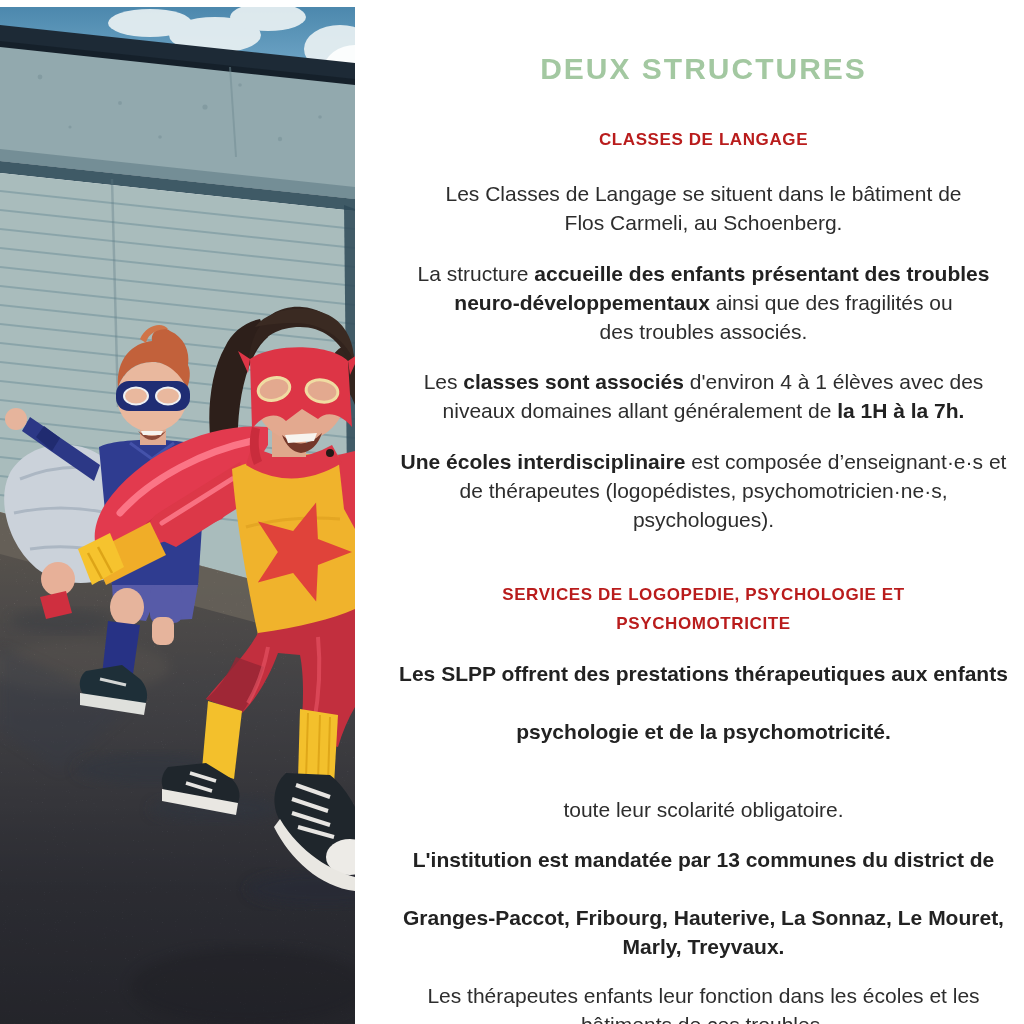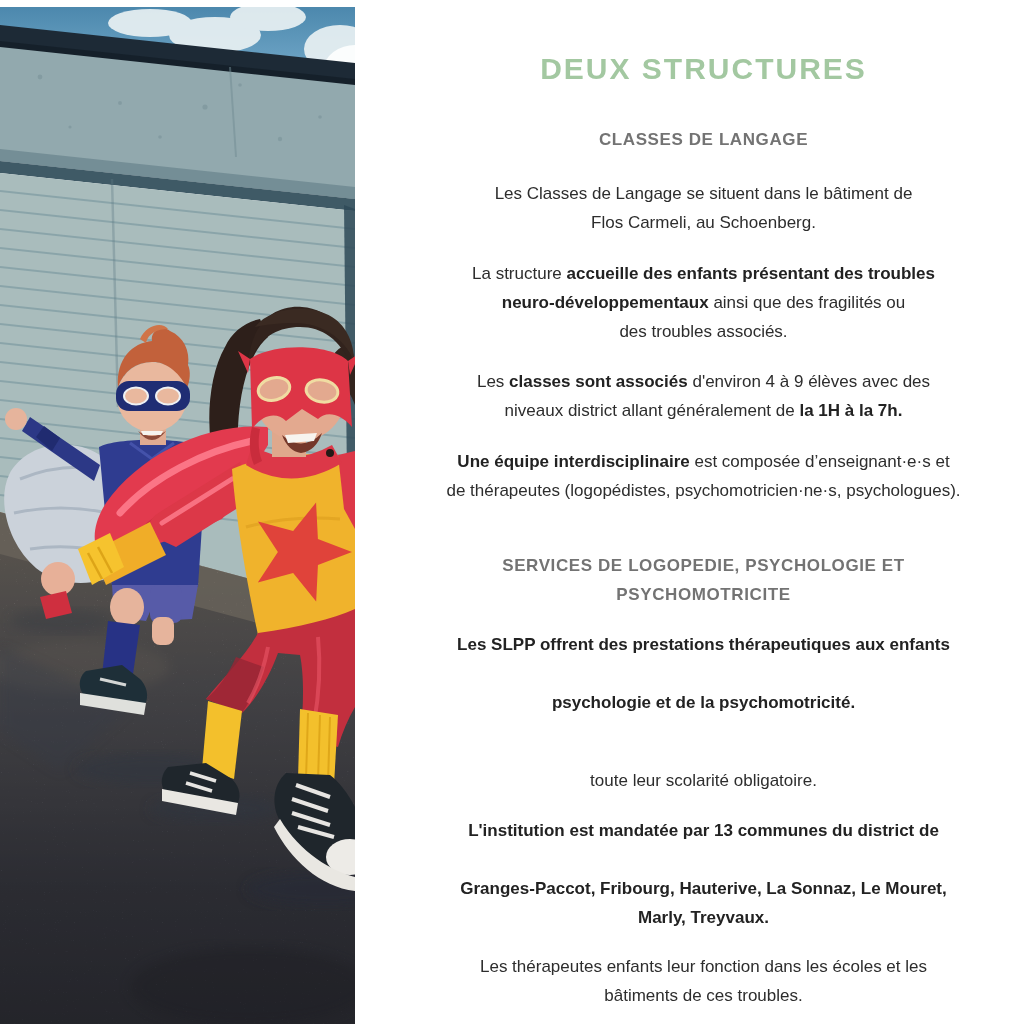--- a/index.html
+++ b/index.html
@@ -4,24 +4,24 @@
 <style>
   html,body{margin:0;padding:0;background:#ffffff;}
   .page{position:relative;width:1024px;height:1024px;background:#ffffff;overflow:hidden;
         font-family:"Liberation Sans","DejaVu Sans",sans-serif;color:#2d2d2d;margin-top:7px;}
   .photo{position:absolute;left:0;top:0;width:355px;height:1024px;overflow:hidden;}
   .photo svg{display:block;width:355px;height:1024px;}
   .content{position:absolute;left:355px;top:0;right:0;bottom:0;
            padding:0 10px 0 38px;text-align:center;}
   h1.title{margin:44px 0 0;font-size:30px;line-height:36px;font-weight:700;
            letter-spacing:2px;color:#a3c8a1;}
-  h2.sub{font-size:17px;line-height:29px;font-weight:700;letter-spacing:0.6px;color:#737373;}
+  h2.sub{font-size:17px;line-height:29px;font-weight:700;letter-spacing:0.6px;color:#b91c1c;}
   h2.sub1{margin:38px 0 0;}
   h2.sub2{margin:46px 0 0;}
-  p.para{font-size:17px;line-height:29px;margin:22px 0 0;color:#2d2d2d;}
+  p.para{font-size:21px;line-height:29px;margin:22px 0 0;color:#2d2d2d;}
   p.mt25{margin-top:25px;} p.mt21{margin-top:21px;} p.mt20{margin-top:20px;}
   p.para strong{font-weight:700;color:#222222;}
 </style>
 </head>
 <body>
 
 <div class="page">
 
   <div class="photo">
     <svg viewBox="0 0 355 1024" preserveAspectRatio="none">
@@ -217,22 +217,22 @@
     </svg>
   </div>
 
   <main class="content">
     <h1 class="title">DEUX STRUCTURES</h1>
 
     <section>
       <h2 class="sub sub1"><span>CLASSES DE LANGAGE</span></h2>
       <p class="para mt25"><span>Les Classes de Langage se situent dans le bâtiment de</span><br><span>Flos Carmeli, au Schoenberg.</span></p>
       <p class="para"><span>La structure </span><strong>accueille des enfants présentant des troubles</strong><br><strong>neuro-développementaux</strong><span> ainsi que des fragilités ou</span><br><span>des troubles associés.</span></p>
-      <p class="para mt21"><span>Les </span><strong>classes sont associés</strong><span> d'environ 4 à 9 élèves avec des</span><br><span>niveaux district allant généralement de </span><strong>la 1H à la 7h.</strong></p>
-      <p class="para"><strong>Une équipe interdisciplinaire</strong><span> est composée d’enseignant·e·s et</span><br><span>de thérapeutes (logopédistes, psychomotricien·ne·s, psychologues).</span></p>
+      <p class="para mt21"><span>Les </span><strong>classes sont associés</strong><span> d'environ 4 à 1 élèves avec des</span><br><span>niveaux domaines allant généralement de </span><strong>la 1H à la 7h.</strong></p>
+      <p class="para"><strong>Une écoles interdisciplinaire</strong><span> est composée d’enseignant·e·s et</span><br><span>de thérapeutes (logopédistes, psychomotricien·ne·s, psychologues).</span></p>
     </section>
 
     <section>
       <h2 class="sub sub2"><span>SERVICES DE LOGOPEDIE, PSYCHOLOGIE ET</span><br><span>PSYCHOMOTRICITE</span></h2>
       <p class="para mt21"><strong>Les SLPP offrent des prestations thérapeutiques aux enfants</strong><br><br><strong>psychologie et de la psychomotricité.</strong></p>
       <p class="para mt20"><br><span>toute leur scolarité obligatoire.</span></p>
       <p class="para mt21"><strong>L'institution est mandatée par 13 communes du district de</strong><br><br><strong>Granges-Paccot, Fribourg, Hauterive, La Sonnaz, Le Mouret,</strong><br><strong>Marly, Treyvaux.</strong></p>
       <p class="para mt20"><span>Les thérapeutes enfants leur fonction dans les écoles et les</span><br><span>bâtiments de ces troubles.</span></p>
     </section>
   </main>

